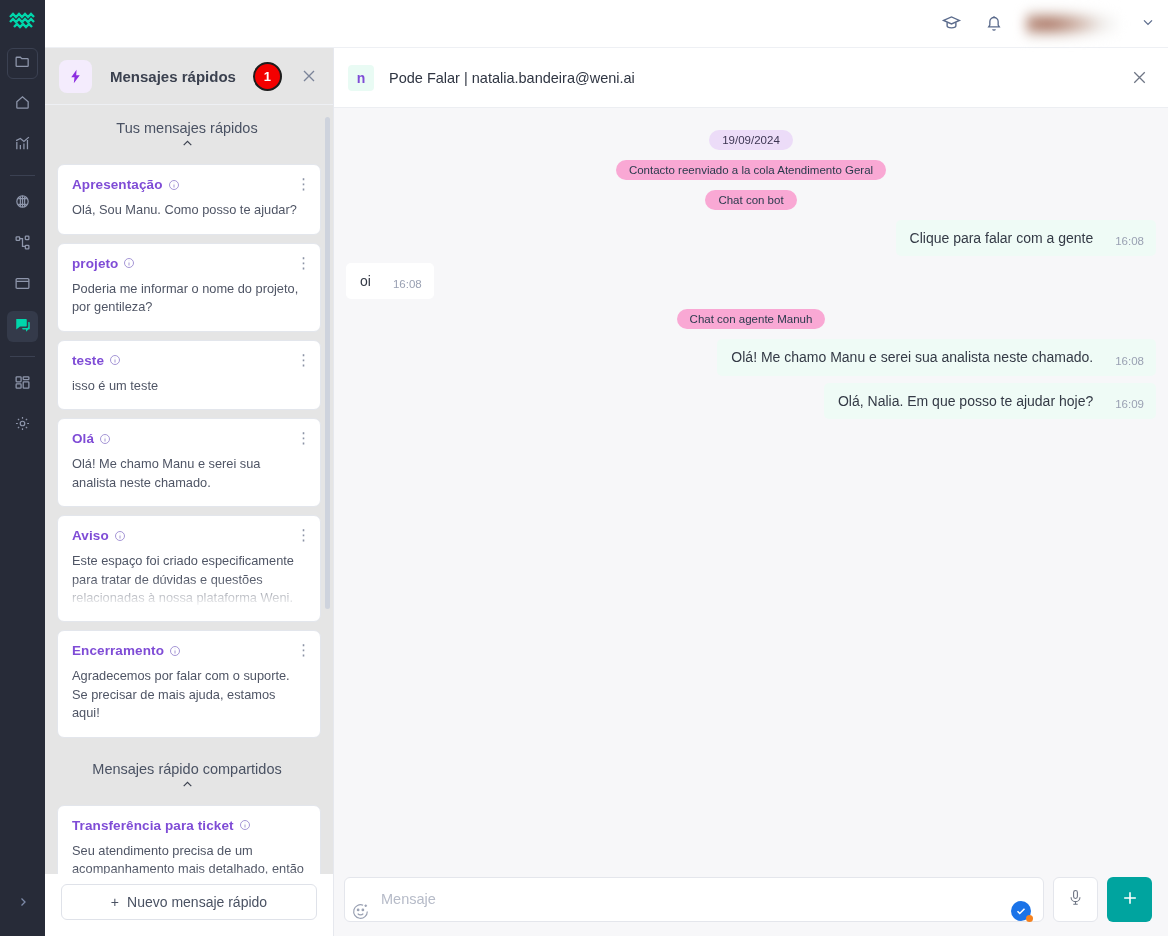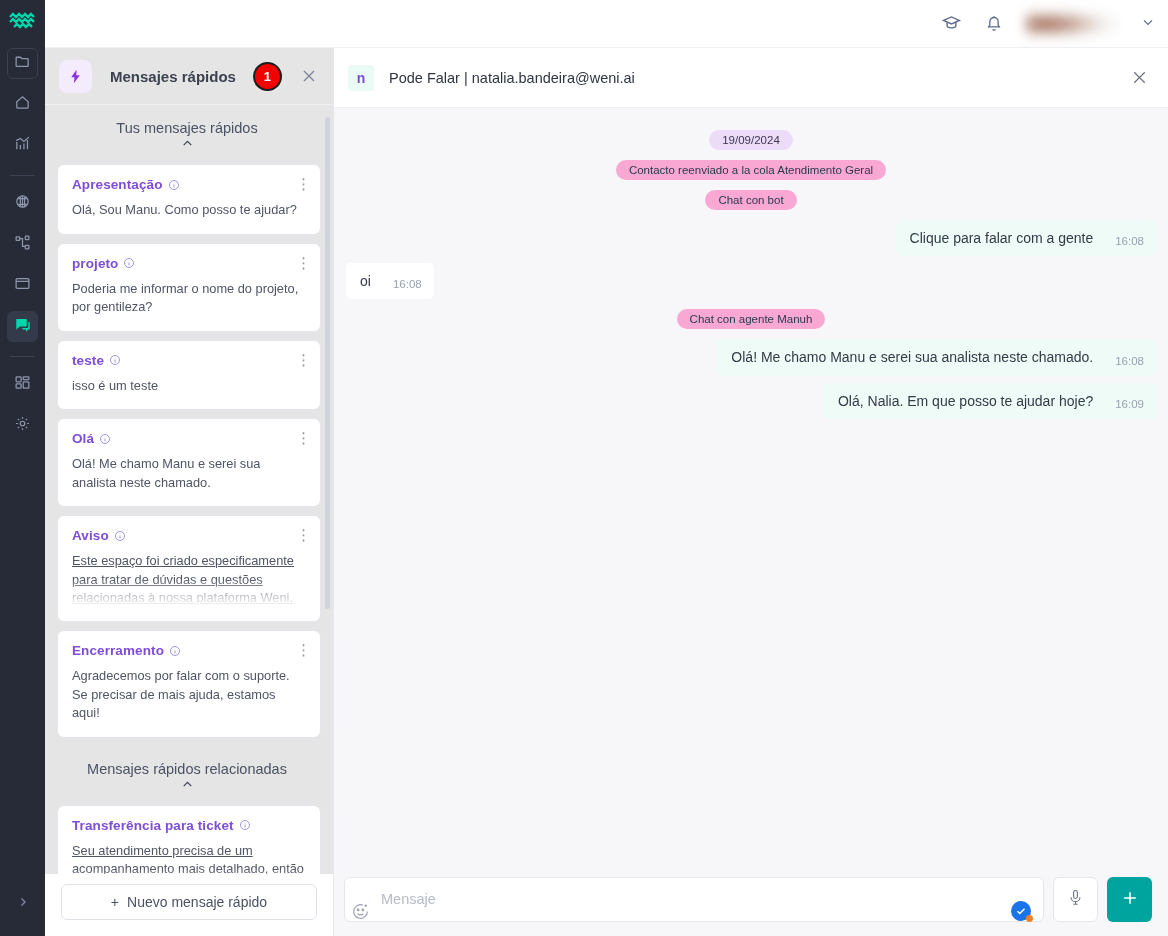--- a/index.html
+++ b/index.html
@@ -100,21 +100,20 @@
     position: absolute; right: 9px; top: 11px; color: #8b93a5;
     letter-spacing: 0; line-height: 1; font-size: 15px;
   }
   .card-body {
     font-size: 12.8px; color: #4f5565; line-height: 1.45; margin-top: 9px;
   }
   .card.clipped .card-body {
     max-height: 55px; overflow: hidden;
     -webkit-mask-image: linear-gradient(to bottom, #000 0%, #000 48%, rgba(0,0,0,0.25) 86%, rgba(0,0,0,0) 100%);
     mask-image: linear-gradient(to bottom, #000 0%, #000 48%, rgba(0,0,0,0.25) 86%, rgba(0,0,0,0) 100%);
-    text-decoration: underline;
   }
   .qm-footer { flex: 0 0 62px; padding: 10px 16px 16px; background:#fff; }
   .new-btn {
     width: 100%; height: 36px; border: 1px solid #dfe2e9; border-radius: 6px;
     background: #fff; color: #4a5263; font-size: 14px;
     font-family: "Liberation Sans", sans-serif;
     display: flex; align-items: center; justify-content: center; gap: 8px;
     cursor: pointer;
   }
 
@@ -422,21 +421,21 @@
               <circle cx="12" cy="12" r="9"></circle>
                 <path d="M12 11v6M12 7.6v.6"></path>
             </svg>
           </span>
         </div>
         <span class="kebab">⋮</span>
         <div class="card-body">Agradecemos por falar com o suporte. Se precisar de mais ajuda, estamos aqui!</div>
       </div>
 
       <div class="sec-head">
-        <span class="lbl">Mensajes rápidos relacionadas</span>
+        <span class="lbl">Mensajes rápido compartidos</span>
         <span class="caret">
           <svg width="13" height="13" viewBox="0 0 24 24" fill="none" stroke="currentColor" stroke-width="2.2">
             <path d="M5 15l7-7 7 7"></path>
           </svg>
         </span>
       </div>
 
       <div class="card clipped">
         <div class="card-title-row">
           <span class="card-title">Transferência para ticket</span>

